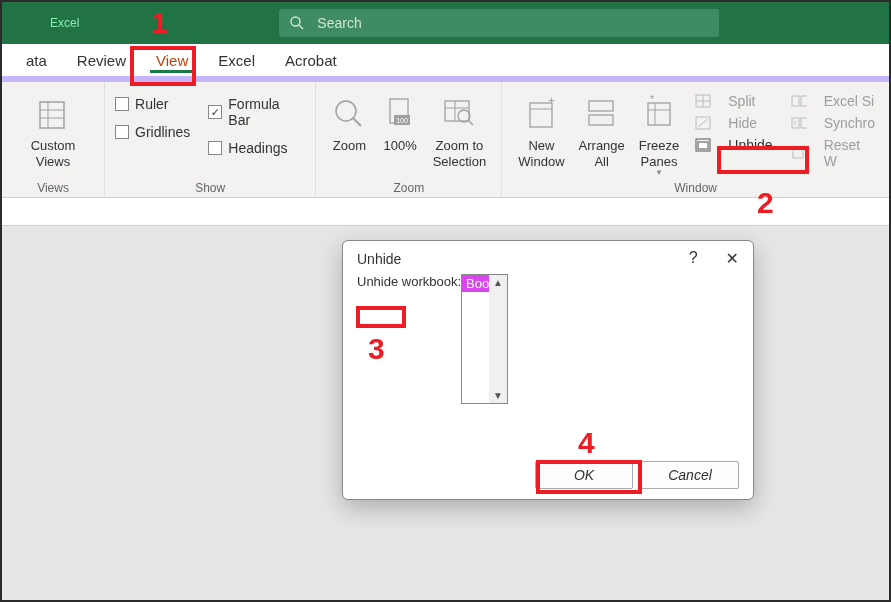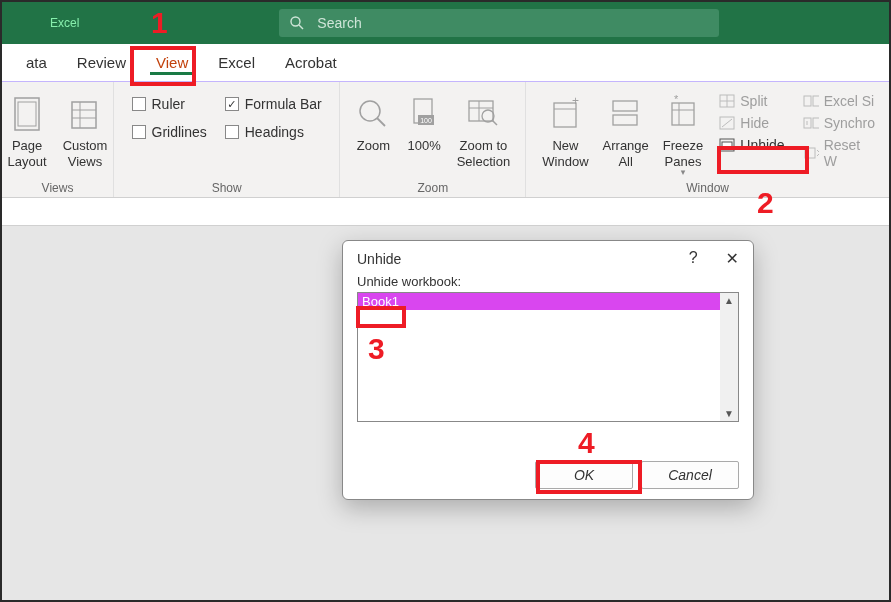--- a/index.html
+++ b/index.html
@@ -7,55 +7,55 @@
   
   
   .titlebar { height: 42px; background: #217346; display: flex; align-items: center; }
   .app-name { color: #86efac; font-size: 12px; margin-left: 48px; }
   .search-wrap { margin-left: 200px; display: flex; align-items: center; background: #3f8b63; border-radius: 3px; padding: 3px 10px; width: 440px; height: 28px; }
   .search-icon-svg { margin-right: 12px; flex-shrink: 0; }
   .search-input { background: transparent; border: none; outline: none; color: #cfe5d8; font-size: 14px; width: 100%; }
   .search-input::placeholder { color: #cfe5d8; }
 
   
-  .tabs { height: 38px; background: #fff; display: flex; align-items: center; border-bottom: 1px solid #c4b5fd; padding-left: 18px; gap: 18px; }
+  .tabs { height: 38px; background: #fff; display: flex; align-items: center; border-bottom: 6px solid #c4b5fd; padding-left: 18px; gap: 18px; }
   .tab { font-size: 15px; color: #333; padding: 8px 6px; cursor: pointer; position: relative; }
   .tab.active { color: #c2410c; }
   .tab.active::after { content: ""; position: absolute; left: 0; right: 0; bottom: 4px; height: 3px; background: #1a7a45; }
   
   
   .ribbon { height: 116px; background: #f3f2f1; display: flex; border-bottom: 1px solid #d0d0d0; }
   .group { display: flex; flex-direction: column; align-items: center; justify-content: space-between; padding: 6px 10px 0; border-right: 1px solid #e0e0e0; }
   .group-body { display: flex; align-items: flex-start; gap: 4px; flex: 1; }
   .group-label { font-size: 12px; color: #666; padding-bottom: 2px; }
   
   .big-btn { display: flex; flex-direction: column; align-items: center; justify-content: center; padding: 4px 6px; cursor: pointer; text-align: center; }
   .big-btn .icon { height: 44px; display: flex; align-items: center; justify-content: center; margin-bottom: 2px; }
   .big-btn .label { font-size: 13px; color: #333; line-height: 1.2; }
   
   .check-col { display: flex; flex-direction: column; gap: 12px; padding-top: 8px; }
   .check-row { display: flex; align-items: center; gap: 6px; font-size: 14px; color: #333; }
   .check-box { width: 14px; height: 14px; border: 1px solid #888; background: #fff; display: inline-flex; align-items: center; justify-content: center; font-size: 11px; color: #333; }
   
   .win-col { display: flex; flex-direction: column; gap: 4px; padding-top: 4px; }
-  .win-item { display: flex; align-items: center; gap: 5px; font-size: 14px; color: #333; cursor: pointer; padding: 1px 4px; }
+  .win-item { display: flex; align-items: center; gap: 17px; font-size: 14px; color: #333; cursor: pointer; padding: 1px 4px; }
   .win-item.grey { color: #9e9e9e; }
   .win-icon { width: 16px; height: 14px; display: inline-flex; align-items: center; justify-content: center; flex-shrink: 0; }
   
   
   .fbar-area { height: 28px; background: #fff; border-bottom: 1px solid #d0d0d0; }
   
   
   .sheet { height: 376px; background: #e6e6e6; position: relative; }
   
   
   .dialog { position: absolute; left: 340px; top: 238px; width: 412px; height: 260px; background: #fff; border: 1px solid #888; border-radius: 6px; box-shadow: 0 8px 24px rgba(0,0,0,0.25); display: flex; flex-direction: column; }
   .dlg-title { display: flex; align-items: center; justify-content: space-between; padding: 8px 14px 6px; font-size: 14px; color: #333; }
   .dlg-title-right { display: flex; gap: 28px; font-size: 16px; color: #333; }
-  .dlg-body { padding: 0 14px 10px; flex: 1; display: flex; flex-direction: column; }
+  .dlg-body { padding: 0 14px 10px; flex: 1; display: flex; flex-direction: row; }
   .dlg-label { font-size: 13px; color: #333; margin-bottom: 3px; }
   .dlg-list { border: 1px solid #888; height: 130px; overflow: hidden; position: relative; }
   .dlg-list-item { background: #d946ef; color: #fff; font-size: 13px; padding: 1px 4px; }
   .dlg-scroll { position: absolute; right: 0; top: 0; bottom: 0; width: 18px; background: #f0f0f0; display: flex; flex-direction: column; justify-content: space-between; align-items: center; font-size: 10px; color: #555; }
   .dlg-scroll span { padding: 2px 0; }
   .dlg-buttons { display: flex; justify-content: flex-end; gap: 8px; padding: 10px 14px; }
   .dlg-btn { width: 98px; height: 28px; border: 1px solid #aaa; background: #fdfdfd; font-size: 14px; color: #333; cursor: pointer; border-radius: 2px; font-style: italic; }
   
   
   .anno-box { position: absolute; border: 4px solid #ee1c25; pointer-events: none; }
@@ -80,30 +80,20 @@
   <div class="tab">Review</div>
   <div class="tab active">View</div>
   <div class="tab">Excel</div>
   <div class="tab">Acrobat</div>
 </div>
 
 <div class="ribbon">
 
   <div class="group" style="width:112px">
     <div class="group-body">
-      <div class="big-btn">
-        <div class="icon">
-            <svg width="32" height="36">
-              <rect x="4" y="2" width="24" height="32" fill="none" stroke="#a0a0a0" stroke-width="1.5"></rect>
-              <rect x="7" y="6" width="18" height="24" fill="none" stroke="#a0a0a0"></rect>
-            </svg>
-          </div>
-        <div class="label" style="white-space:pre-line">Page
-Layout</div>
-      </div>
       <div class="big-btn">
         <div class="icon">
             <svg width="32" height="36">
               <rect x="3" y="6" width="24" height="26" fill="none" stroke="#a0a0a0" stroke-width="1.5"></rect>
               <line x1="3" y1="14" x2="27" y2="14" stroke="#a0a0a0"></line>
               <line x1="3" y1="22" x2="27" y2="22" stroke="#a0a0a0"></line>
               <line x1="11" y1="6" x2="11" y2="32" stroke="#a0a0a0"></line>
             </svg>
           </div>
         <div class="label" style="white-space:pre-line">Custom

